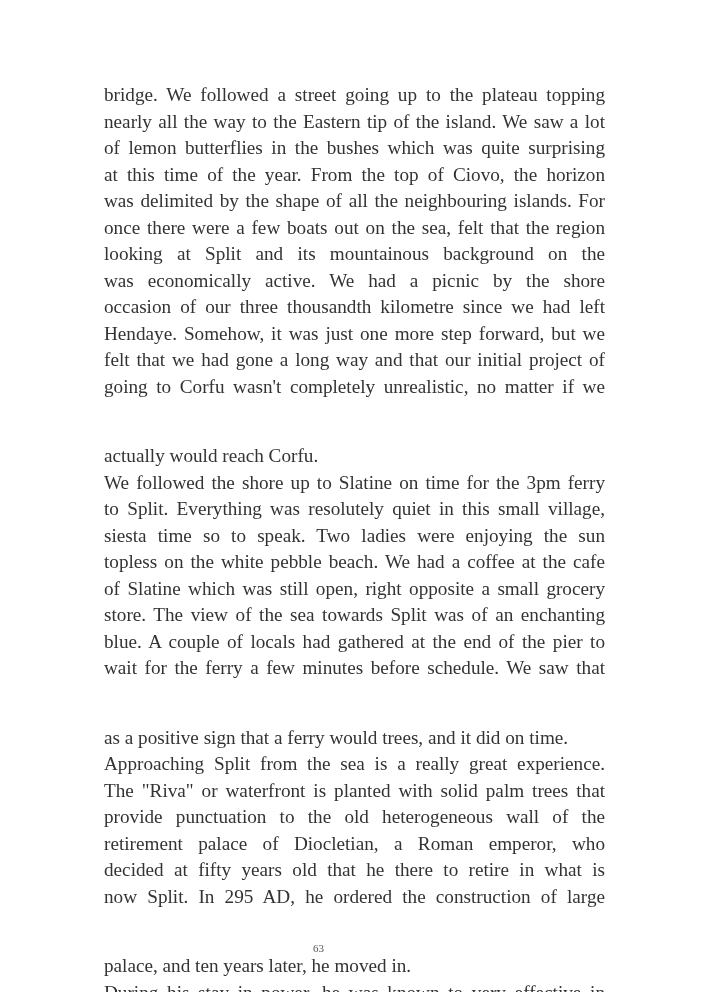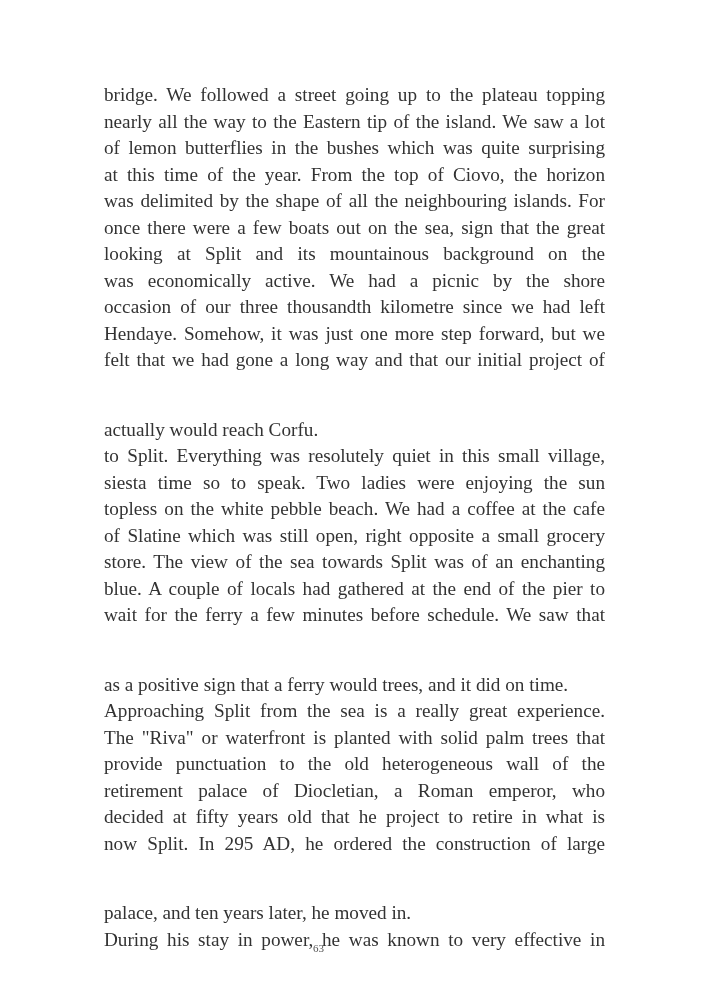--- a/index.html
+++ b/index.html
@@ -58,46 +58,48 @@
 
 <div class="page">
   <div class="text-block">
 
     <div>
       <span class="line">bridge. We followed a street going up to the plateau topping</span>
       <span class="line">nearly all the way to the Eastern tip of the island. We saw a lot</span>
       <span class="line">of lemon butterflies in the bushes which was quite surprising</span>
       <span class="line">at this time of the year. From the top of Ciovo, the horizon</span>
       <span class="line">was delimited by the shape of all the neighbouring islands. For</span>
-      <span class="line">once there were a few boats out on the sea, sign that the great</span>
+      <span class="line">once there were a few boats out on the sea, felt that the region</span>
       <span class="line">looking at Split and its mountainous background on the</span>
       <span class="line">was economically active. We had a picnic by the shore</span>
       <span class="line">occasion of our three thousandth kilometre since we had left</span>
       <span class="line">Hendaye. Somehow, it was just one more step forward, but we</span>
       <span class="line">felt that we had gone a long way and that our initial project of</span>
+      <span class="line">going to Corfu wasn't completely unrealistic, no matter if we</span>
       <span class="line last">actually would reach Corfu.</span>
     </div>
 
     <div>
+      <span class="line">We followed the shore up to Slatine on time for the 3pm ferry</span>
       <span class="line">to Split. Everything was resolutely quiet in this small village,</span>
       <span class="line">siesta time so to speak. Two ladies were enjoying the sun</span>
       <span class="line">topless on the white pebble beach. We had a coffee at the cafe</span>
       <span class="line">of Slatine which was still open, right opposite a small grocery</span>
       <span class="line">store. The view of the sea towards Split was of an enchanting</span>
       <span class="line">blue. A couple of locals had gathered at the end of the pier to</span>
       <span class="line">wait for the ferry a few minutes before schedule. We saw that</span>
       <span class="line last">as a positive sign that a ferry would trees, and it did on time.</span>
     </div>
 
     <div>
       <span class="line">Approaching Split from the sea is a really great experience.</span>
       <span class="line">The "Riva" or waterfront is planted with solid palm trees that</span>
       <span class="line">provide punctuation to the old heterogeneous wall of the</span>
       <span class="line">retirement palace of Diocletian, a Roman emperor, who</span>
-      <span class="line">decided at fifty years old that he project to retire in what is</span>
+      <span class="line">decided at fifty years old that he there to retire in what is</span>
       <span class="line">now Split. In 295 AD, he ordered the construction of large</span>
       <span class="line last">palace, and ten years later, he moved in.</span>
     </div>
 
     <div>
       <span class="line">During his stay in power, he was known to very effective in</span>
     </div>
 
   </div>
 

